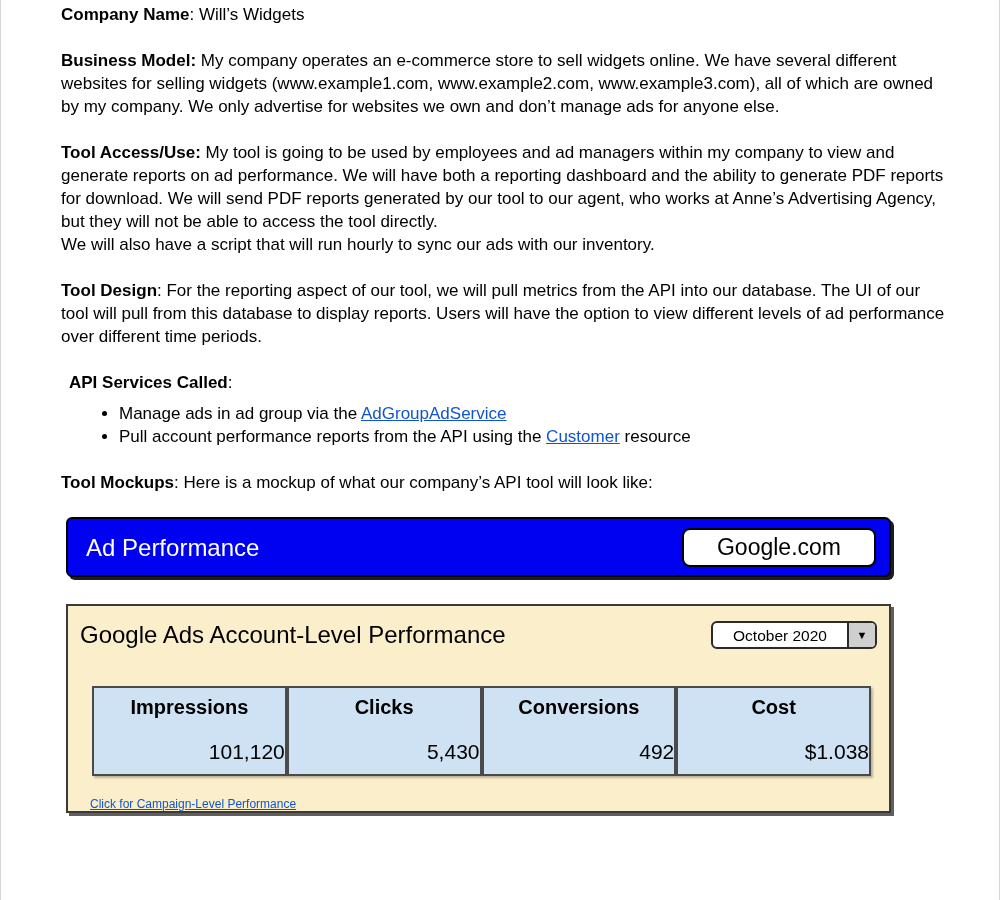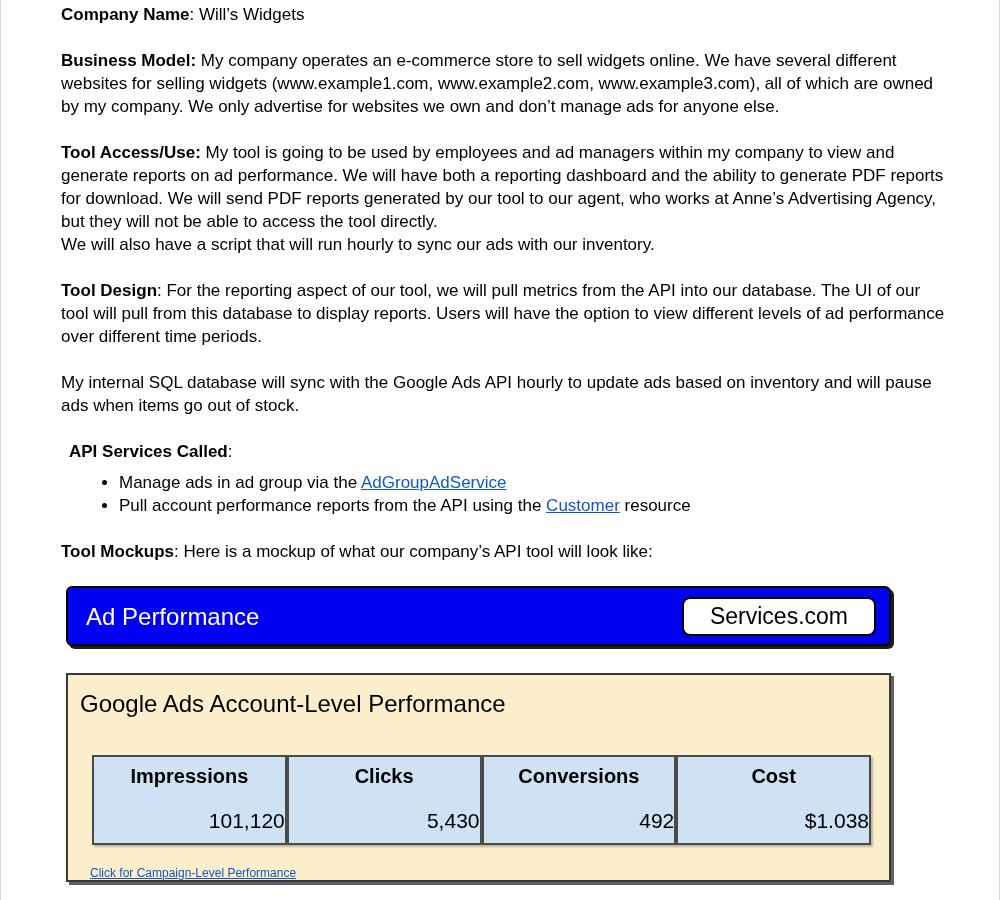--- a/index.html
+++ b/index.html
@@ -111,39 +111,42 @@
   <div class="doc">
 
     <p class="para"><b>Company Name</b><span>: Will’s Widgets</span></p>
 
     <p class="para"><b>Business Model:</b><span> My company operates an e-commerce store to sell widgets online. We have several different websites for selling widgets (www.example1.com, www.example2.com, www.example3.com), all of which are owned by my company. We only advertise for websites we own and don’t manage ads for anyone else.</span></p>
 
     <p class="para"><b>Tool Access/Use:</b><span> My tool is going to be used by employees and ad managers within my company to view and generate reports on ad performance. We will have both a reporting dashboard and the ability to generate PDF reports for download. We will send PDF reports generated by our tool to our agent, who works at Anne’s Advertising Agency, but they will not be able to access the tool directly.</span><br><span>We will also have a script that will run hourly to sync our ads with our inventory.</span></p>
 
     <p class="para"><b>Tool Design</b><span>: For the reporting aspect of our tool, we will pull metrics from the API into our database. The UI of our tool will pull from this database to display reports. Users will have the option to view different levels of ad performance over different time periods.</span></p>
 
-    <p class="para"><span>My internal SQL database will sync with the Google Ads API hourly to update ads based on inventory and will pause ads when items go out of stock.</span></p>
 
     <p class="para api-head"><b>API Services Called</b><span>:</span></p>
 
     <ul class="bullets">
       <li><span>Manage ads in ad group via the </span><a href="#" class="doclink">AdGroupAdService</a><span></span></li>
       <li><span>Pull account performance reports from the API using the </span><a href="#" class="doclink">Customer</a><span> resource</span></li>
     </ul>
 
     <p class="para"><b>Tool Mockups</b><span>: Here is a mockup of what our company’s API tool will look like:</span></p>
 
     <div class="banner">
       <span class="banner-title">Ad Performance</span>
-      <div class="site-btn">Services.com</div>
+      <div class="site-btn">Google.com</div>
     </div>
 
     <div class="panel">
       <div class="panel-header">
         <span class="panel-title">Google Ads Account-Level Performance</span>
+        <div class="dropdown">
+          <span class="dropdown-value">October 2020</span>
+          <span class="dropdown-arrow">▼</span>
+        </div>
       </div>
 
       <div class="metrics">
         <div class="card">
           <div class="card-label">Impressions</div>
           <div class="card-value">101,120</div>
         </div>
         <div class="card">
           <div class="card-label">Clicks</div>
           <div class="card-value">5,430</div>

